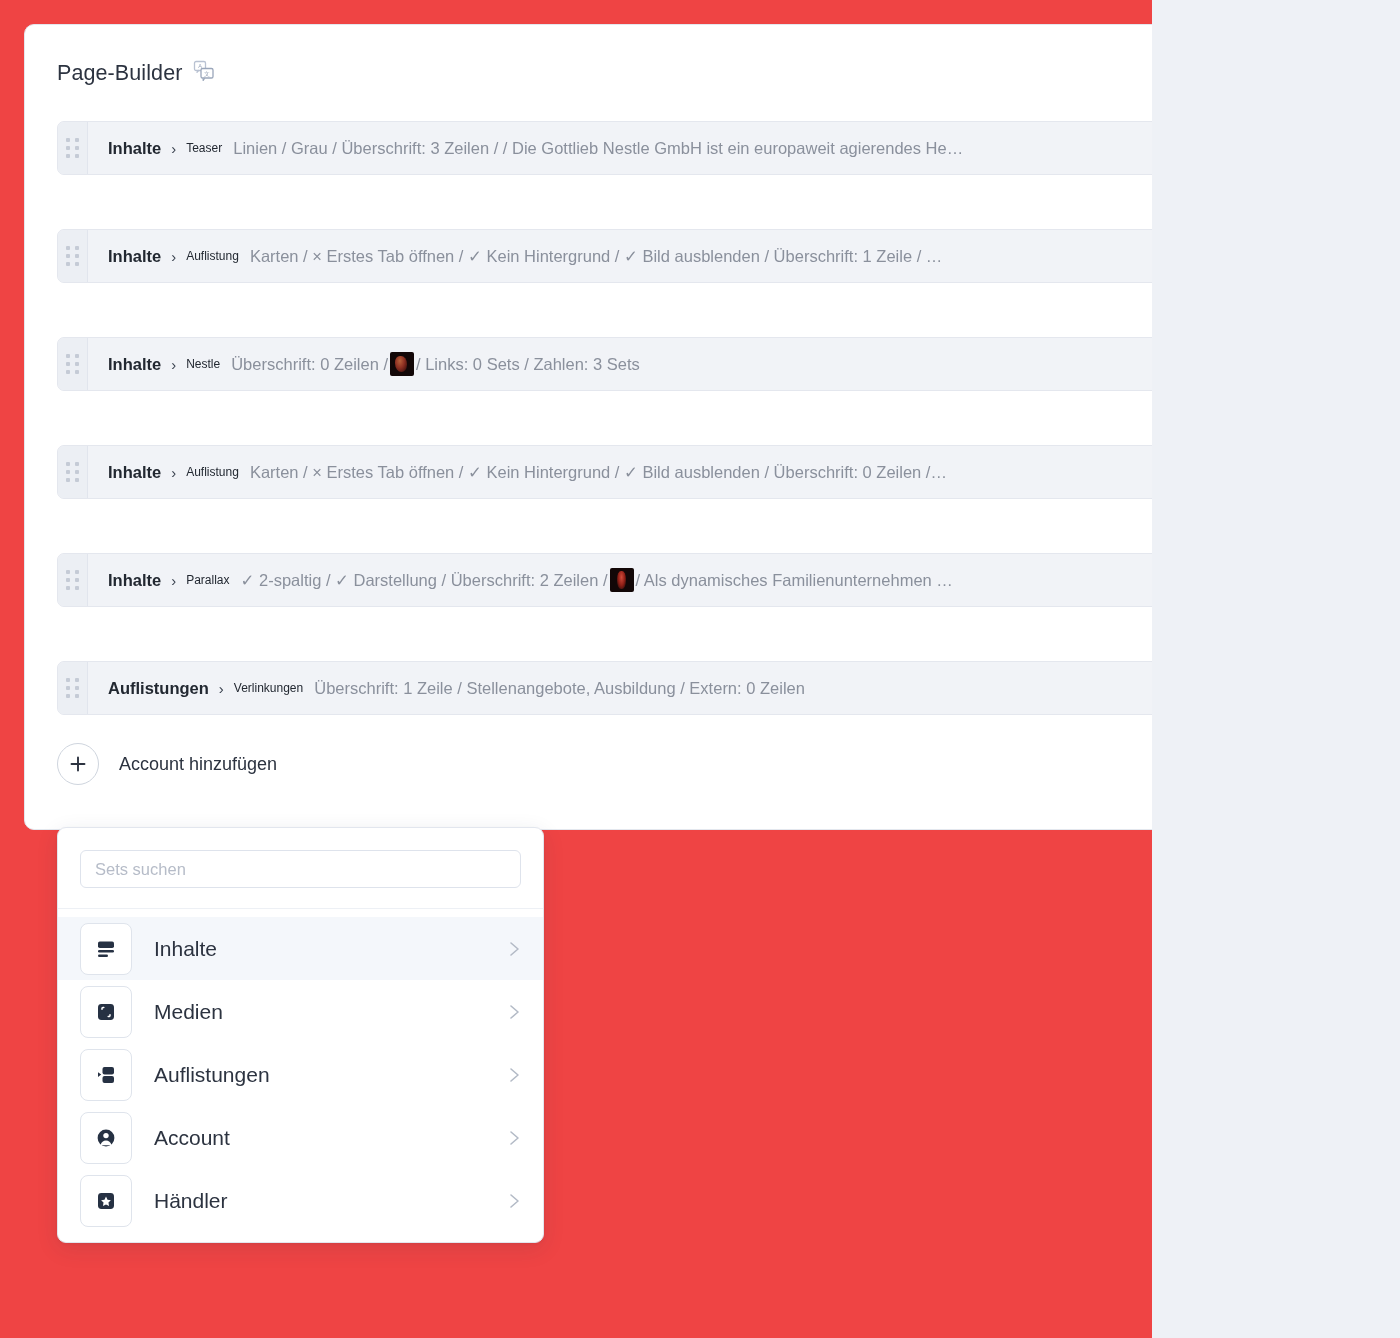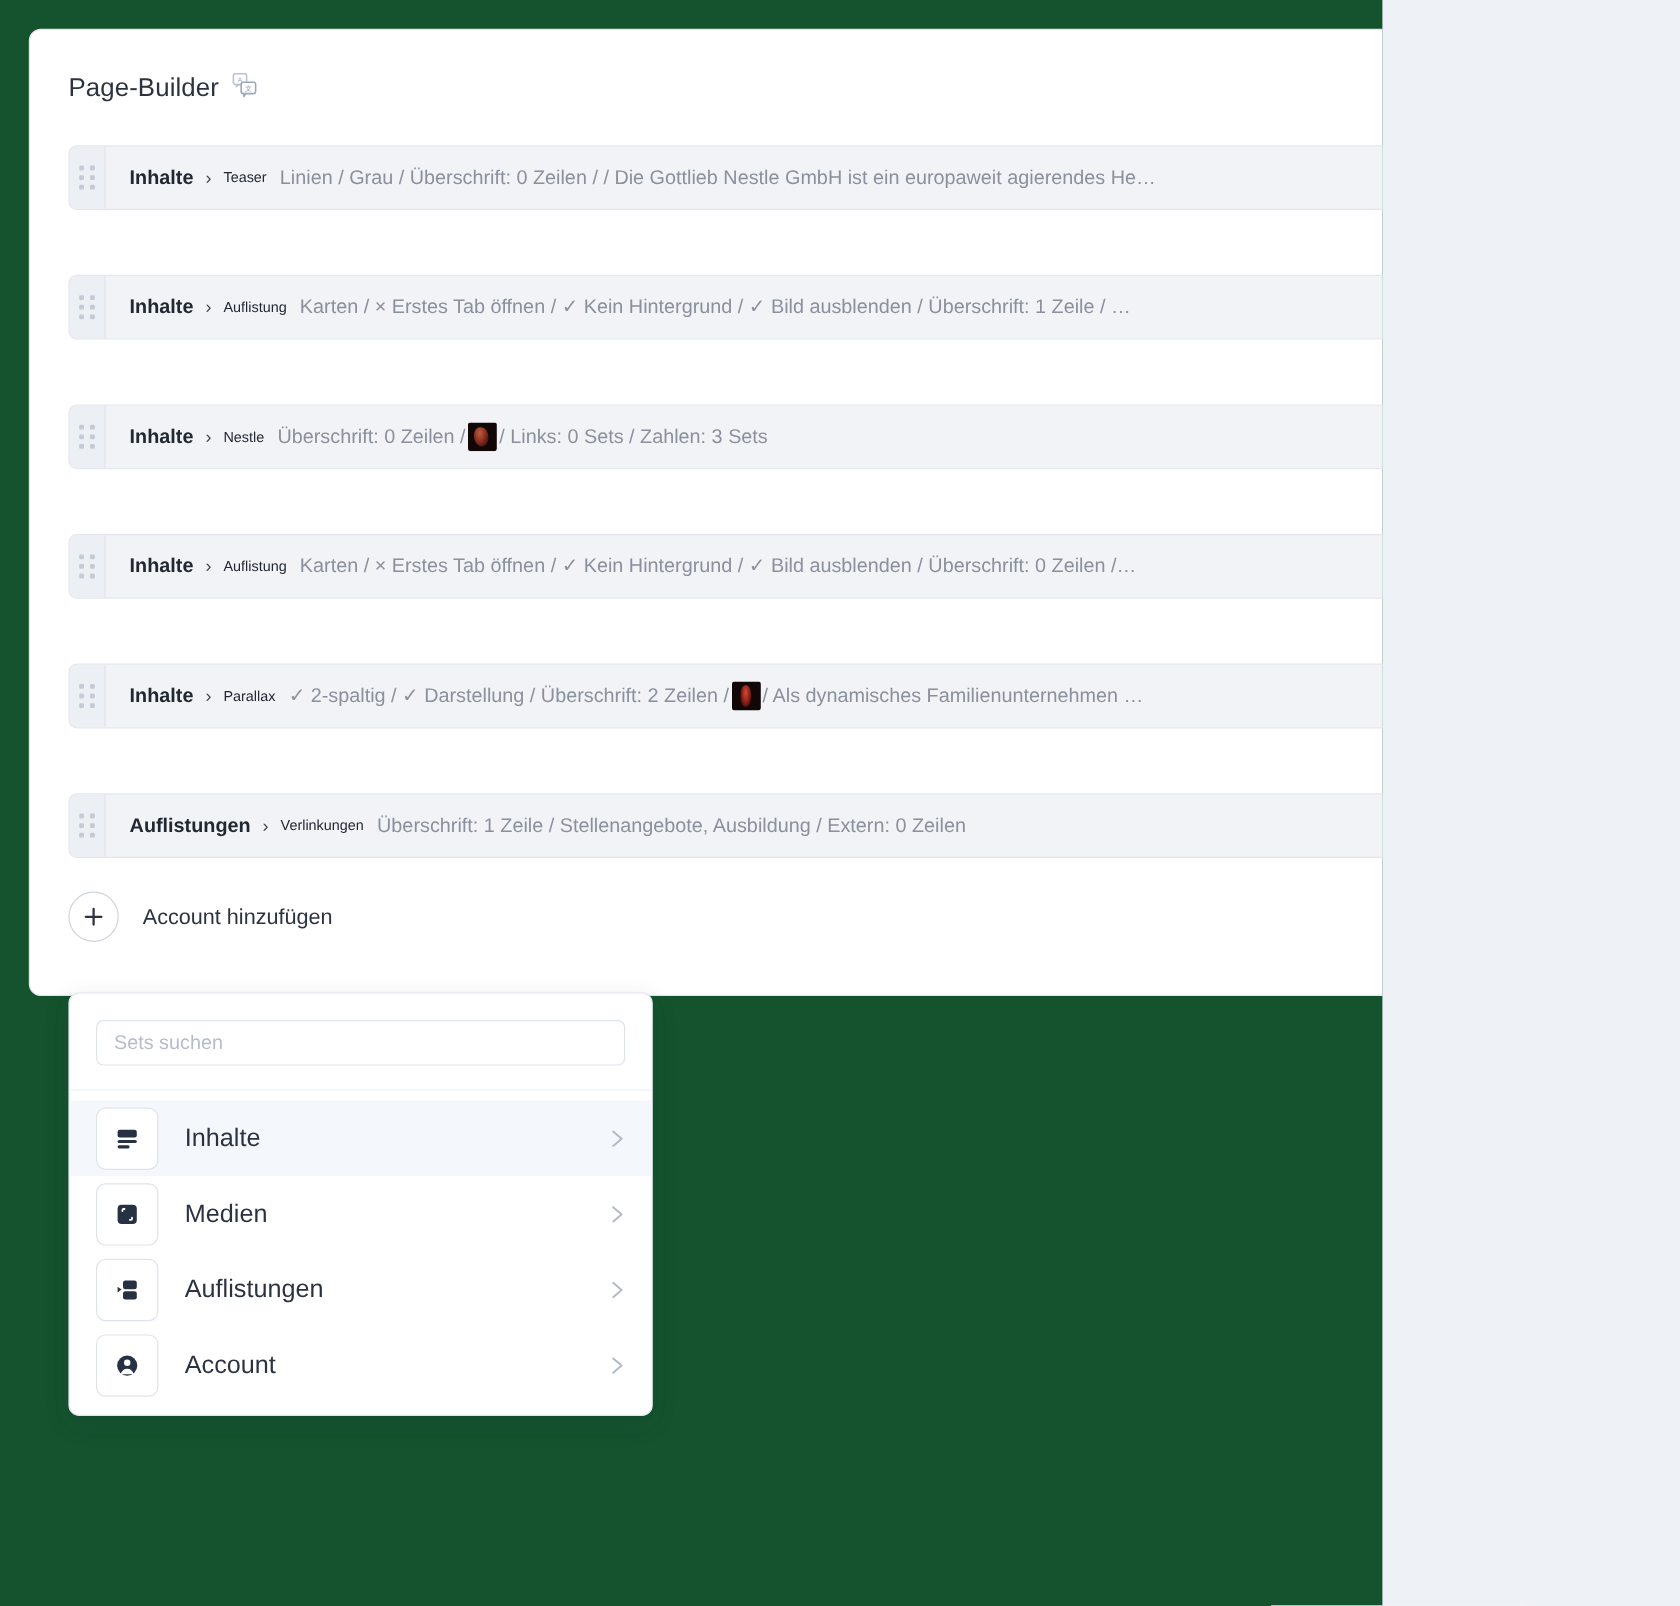--- a/index.html
+++ b/index.html
@@ -8,21 +8,21 @@
     width: 1400px; height: 1338px;
     background: #eef1f6;
     font-family: "Liberation Sans", sans-serif;
     -webkit-font-smoothing: antialiased;
   }
 
   .page {
     position: relative;
     width: 1152px;
     height: 1338px;
-    background: #14532d;
+    background: #ef4444;
     overflow: hidden;
   }
 
   
   .card {
     position: absolute;
     left: 24px;
     top: 24px;
     width: 1352px;
     background: #ffffff;
@@ -325,21 +325,21 @@
               <i></i>
               <i></i>
               <i></i>
               <i></i>
             </span>
         </div>
         <div class="row-body">
           <span class="crumb-root">Inhalte</span>
           <span class="crumb-sep">›</span>
           <span class="crumb-leaf">Teaser</span>
-          <span class="row-desc">Linien / Grau / Überschrift: 0 Zeilen / / Die Gottlieb Nestle GmbH ist ein europaweit agierendes He…</span>
+          <span class="row-desc">Linien / Grau / Überschrift: 3 Zeilen / / Die Gottlieb Nestle GmbH ist ein europaweit agierendes He…</span>
         </div>
         <div class="row-tail">
           <div class="toggle"></div>
           <div class="row-menu">•••</div>
         </div>
       </div>
 
       <div class="section-row">
         <div class="drag-handle">
           <span class="dots-grid">
@@ -541,17 +541,31 @@
           </svg>
         </span>
         <span class="dd-label">Account</span>
         <span class="dd-chevron">
           <svg width="14" height="20" viewBox="0 0 14 20">
               <path d="M4 4l7 6-7 6" stroke="#b3bac6" stroke-width="1.6" fill="none" stroke-linecap="round" stroke-linejoin="round"></path>
             </svg>
         </span>
       </div>
 
+      <div class="dd-item">
+        <span class="dd-icon-box">
+          <svg width="26" height="26" viewBox="0 0 26 26">
+            <rect x="5" y="5" width="16" height="16" rx="3.4" fill="#263143"></rect>
+            <path d="M13 8.6l1.5 3.1 3.4.5-2.45 2.4.58 3.4L13 16.4l-3.03 1.6.58-3.4L8.1 12.2l3.4-.5z" fill="#fff"></path>
+          </svg>
+        </span>
+        <span class="dd-label">Händler</span>
+        <span class="dd-chevron">
+          <svg width="14" height="20" viewBox="0 0 14 20">
+              <path d="M4 4l7 6-7 6" stroke="#b3bac6" stroke-width="1.6" fill="none" stroke-linecap="round" stroke-linejoin="round"></path>
+            </svg>
+        </span>
+      </div>
 
     </div>
   </div>
 
 </div>
 
 </body></html>

